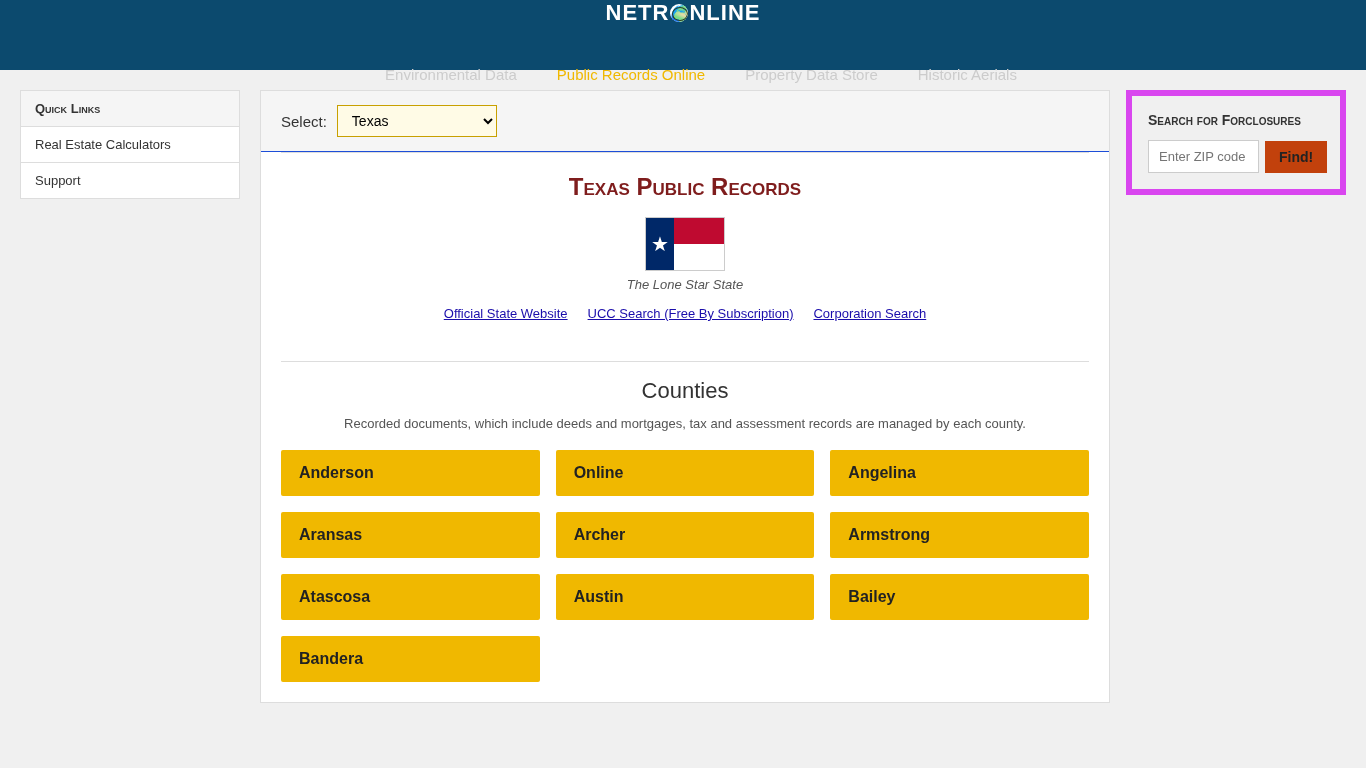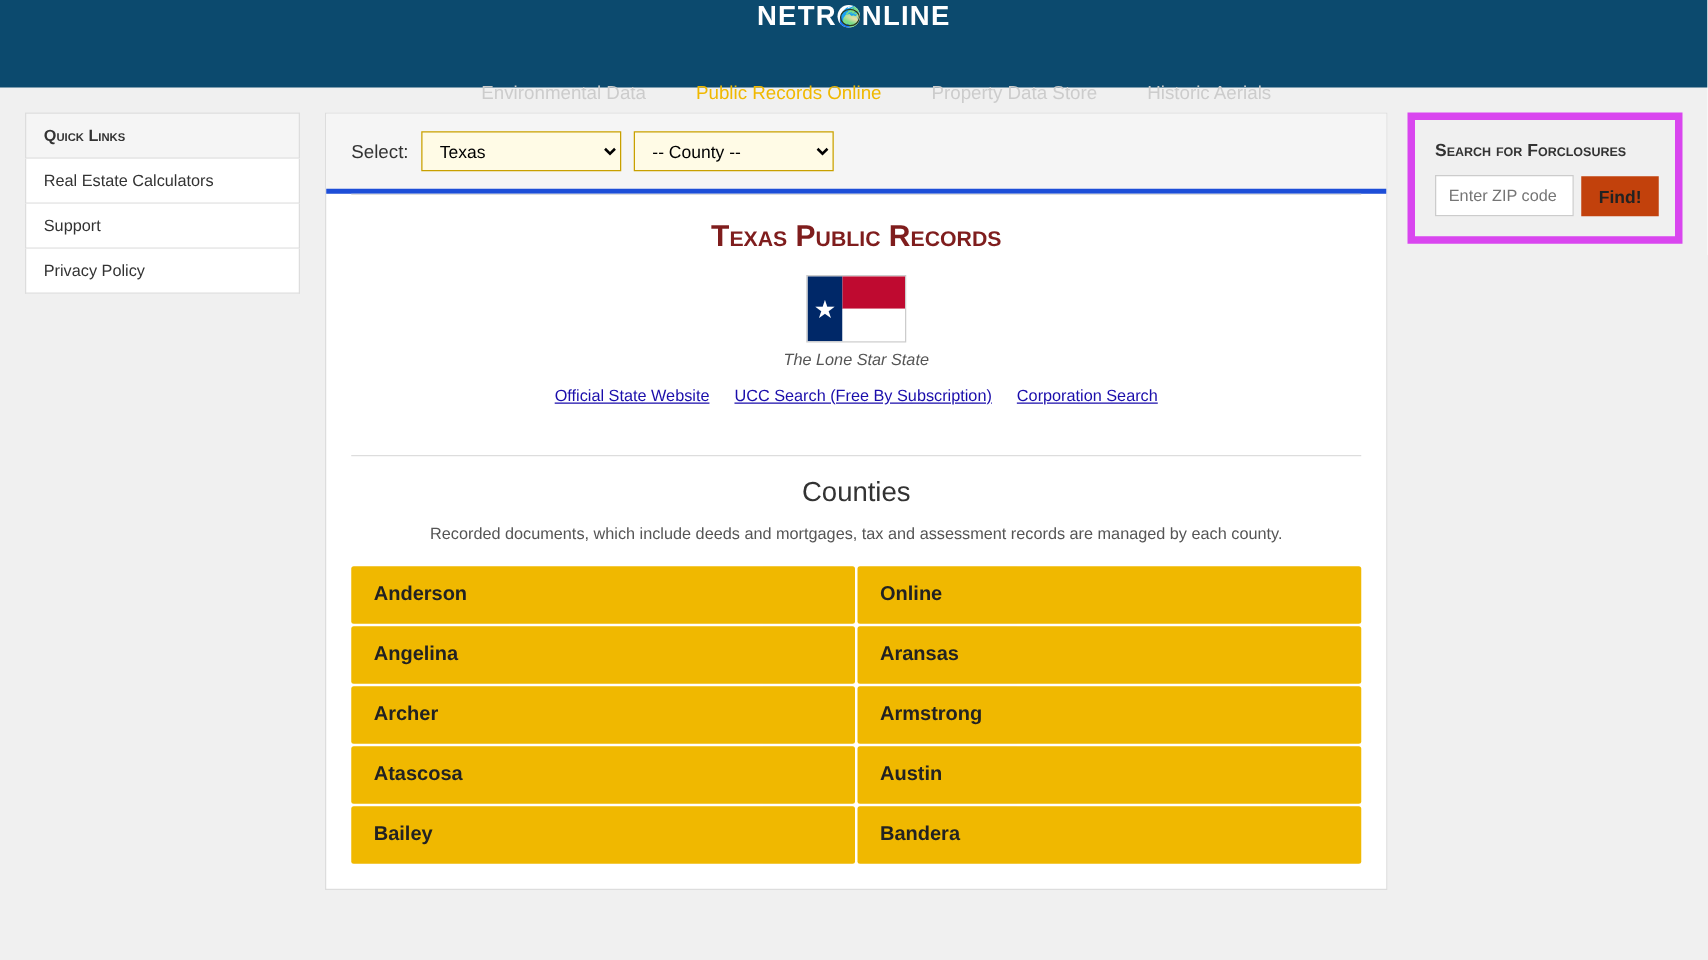--- a/index.html
+++ b/index.html
@@ -97,21 +97,21 @@
     #content {
       flex: 1;
       background: #fff;
       border: 1px solid #ddd;
       padding: 0 0 20px 0;
     }
 
     
     #select-bar {
       background: #f5f5f5;
-      border-bottom: 4px solid #1d4ed8;
+      border-bottom: 1px solid #1d4ed8;
       padding: 14px 20px;
       display: flex;
       align-items: center;
       gap: 10px;
     }
     #select-bar label {
       font-size: 15px;
       color: #333;
     }
     .state-select, .county-select {
@@ -204,22 +204,22 @@
     }
     #counties-desc {
       text-align: center;
       font-size: 13px;
       color: #555;
       margin-bottom: 16px;
       line-height: 1.5;
     }
     #counties-grid {
       display: grid;
-      grid-template-columns: 1fr 1fr;
-      gap: 2px;
+      grid-template-columns: 1fr 1fr 1fr;
+      gap: 16px;
     }
     .county-btn {
       background: #f0b800;
       border: none;
       padding: 14px 18px;
       font-size: 16px;
       font-weight: bold;
       color: #222;
       text-align: left;
       cursor: pointer;
@@ -282,32 +282,28 @@
     <a class="nav-link">Historic Aerials</a>
   </nav>
 </div>
 
 <div id="main-wrapper">
 
   <div id="sidebar">
     <div id="sidebar-title">Quick Links</div>
     <div class="sidebar-item">Real Estate Calculators</div>
     <div class="sidebar-item">Support</div>
-    <div class="sidebar-item">Privacy Policy</div>
   </div>
 
   <div id="content">
 
     <div id="select-bar">
       <label>Select:</label>
       <select class="state-select">
         <option>Texas</option>
-      </select>
-      <select class="county-select">
-        <option>-- County --</option>
       </select>
     </div>
 
     <hr>
 
     <div id="page-content">
       <div id="page-title">Texas Public Records</div>
 
       <div id="flag-container">
         <div id="texas-flag">

